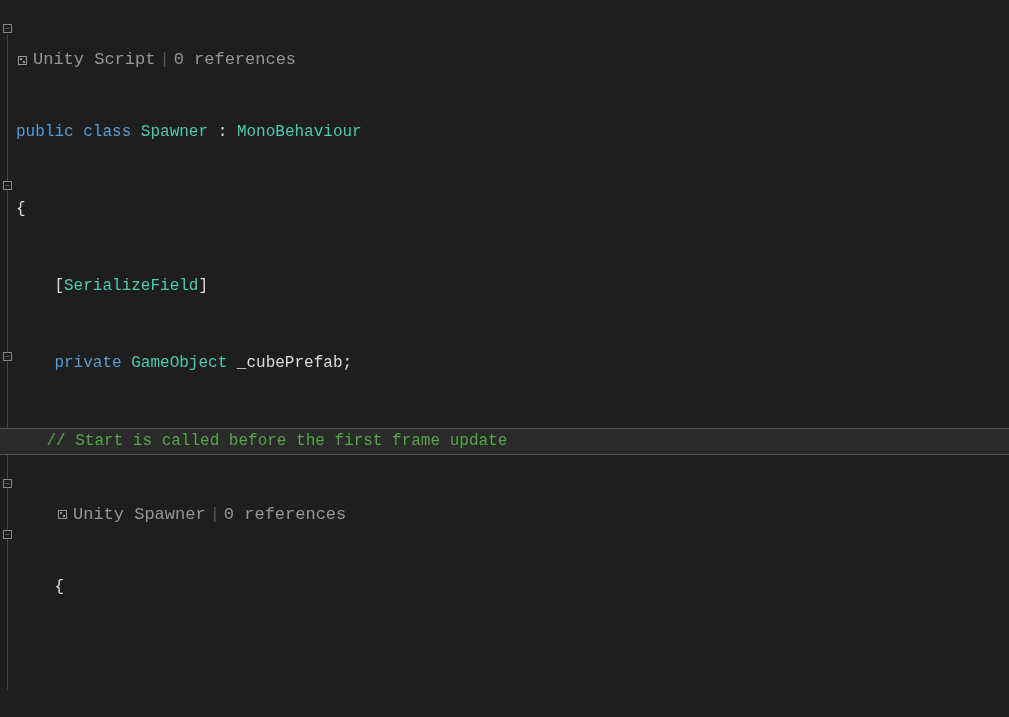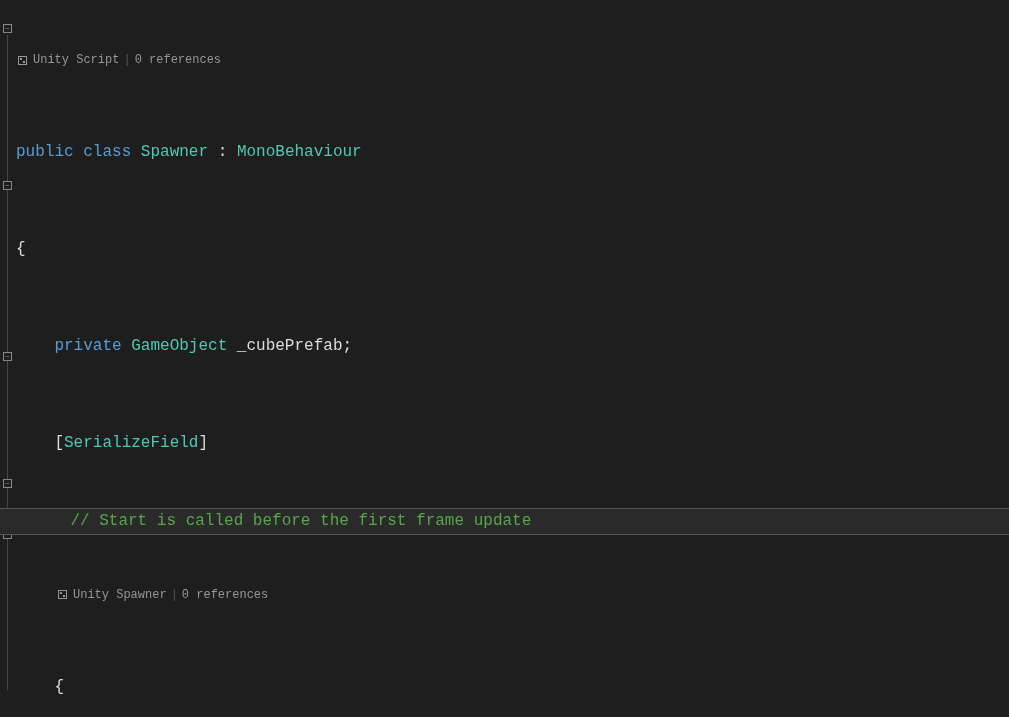--- a/index.html
+++ b/index.html
@@ -39,21 +39,21 @@
     width: 1px;
     background: #444;
   }
   .code {
     position: absolute;
     left: 16px; top: 0;
     width: 993px;
     white-space: pre;
   }
   .codelens {
-    font-size: 12px;
+    font-size: 17px;
     color: #969696;
     line-height: 18px;
     padding-left: 0;
     display: flex;
     align-items: center;
     gap: 4px;
     text-align: center;
   }
   .codelens-icon {
     display: inline-block;
@@ -64,27 +64,27 @@
     margin-right: 2px;
   }
   .codelens-icon::before, .codelens-icon::after {
     content:'';
     position:absolute;
     background:#969696;
   }
   .codelens-icon::before { left:1px; top:1px; width:2px; height:2px; }
   .codelens-icon::after  { right:1px; bottom:1px; width:2px; height:2px; }
   .codelens .sep { color: #555; }
-  .line { height: 25.6px; line-height: 25.6px; margin-top: 20px; }
+  .line { height: 25.6px; line-height: 25.6px; }
   .highlight-line {
     background: #2a2a2a;
     border-top: 1px solid #555;
     border-bottom: 1px solid #555;
     margin-left: -16px;
-    padding-left: 32px;
+    padding-left: 8px;
     width: 1009px;
     height: 27px;
     line-height: 25px;
   }
   .kw  { color: #569cd6; }
   .cls { color: #4ec9b0; }
   .mth { color: #dcdcaa; }
   .com { color: #57a64a; }
   .id  { color: #dcdcdc; }
   .punct { color: #dcdcdc; }
@@ -103,22 +103,22 @@
 
 <div class="code">
   <div class="codelens" style="padding-left:2px">
     <span class="codelens-icon"></span>
     <span>Unity Script</span>
     <span class="sep">|</span>
     <span>0 references</span>
   </div>
   <div class="line"><span class="kw">public</span> <span class="kw">class</span> <span class="cls">Spawner</span><span class="punct"> : </span><span class="cls">MonoBehaviour</span></div>
   <div class="line"><span class="punct">{</span></div>
+  <div class="line">    <span class="punct">[</span><span class="cls">SerializeField</span><span class="punct">]</span></div>
   <div class="line">    <span class="kw">private</span> <span class="cls">GameObject</span> <span class="id">_cubePrefab</span><span class="punct">;</span></div>
-  <div class="line">    <span class="punct">[</span><span class="cls">SerializeField</span><span class="punct">]</span></div>
   <div class="highlight-line">    <span class="com">// Start is called before the first frame update</span></div>
   <div class="codelens" style="padding-left:42px">
     <span class="codelens-icon"></span>
     <span>Unity Spawner</span>
     <span class="sep">|</span>
     <span>0 references</span>
   </div>
   <div class="line">    <span class="punct">{</span></div>
   
   

